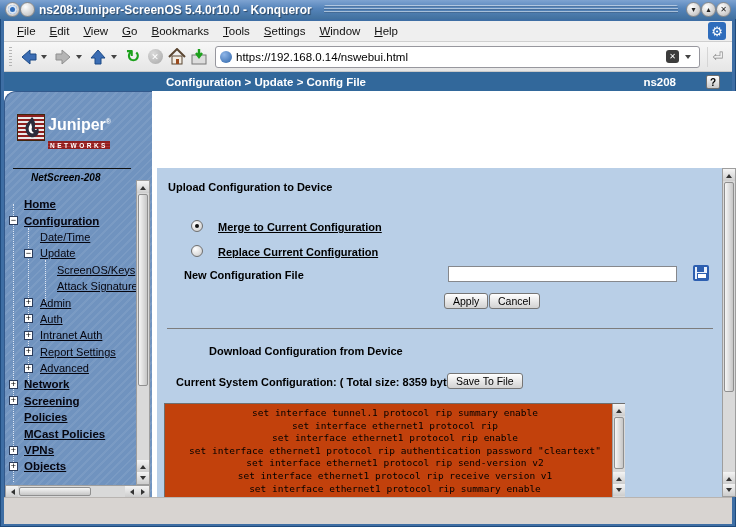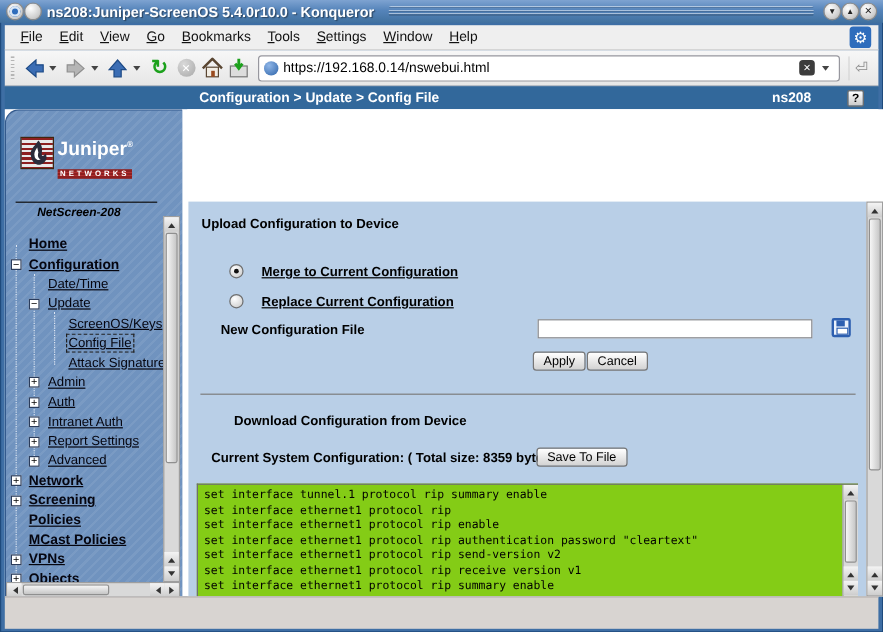--- a/index.html
+++ b/index.html
@@ -101,22 +101,22 @@
   .field-label{position:absolute;font-size:11px;font-weight:bold;color:#000;}
   .file-input{position:absolute;left:291px;top:98px;width:229px;height:16px;box-sizing:border-box;
               background:#fff;border:1px solid #86888c;font-size:11px;padding:0 2px;font-family:inherit;}
   .floppy{position:absolute;left:536px;top:97px;width:16px;height:16px;box-sizing:border-box;
           background:#eaf1fb;border:2px solid #2d5fb0;border-radius:2px;}
   .floppy::before{content:"";position:absolute;left:2px;top:0;width:7px;height:5px;background:#2d5fb0;}
   .floppy::after{content:"";position:absolute;left:2px;bottom:0;width:8px;height:4px;background:#fff;border:1px solid #2d5fb0;}
   .kbtn{position:absolute;height:16px;background:linear-gradient(#ffffff,#d2d2d2);border:1px solid #767676;
         border-radius:3px;font-size:10.5px;color:#000;padding:0 8px;line-height:14px;font-family:inherit;box-sizing:border-box;}
   .hr{position:absolute;left:10px;top:160px;width:546px;height:1px;background:#7d7d7d;}
-  .cfgbox{position:absolute;left:7px;top:235px;width:551px;height:94px;background:#84cc16;box-sizing:border-box;
-          border-top:1px solid #6f6f6f;border-left:1px solid #6f6f6f;overflow:hidden;}
+  .cfgbox{position:absolute;left:7px;top:235px;width:461px;height:94px;background:#c2410c;box-sizing:border-box;
+          border-top:1px solid #6f6f6f;border-left:1px solid #6f6f6f;overflow:hidden;text-align:center;}
   .cfg-lines{padding:3px 5px;font-family:"DejaVu Sans Mono",monospace;font-size:9.5px;line-height:12.6px;
              color:#000;white-space:pre;}
   .statusbar{position:absolute;left:4px;right:4px;top:497px;height:26px;background:#d8d4d1;border-top:1px solid #b8b4b1;}
 </style>
 </head>
 <body>
 
 <div id="window">
 
   <div class="titlebar">
@@ -236,23 +236,20 @@
           <div class="tree-row d1">
             <span class="tree-label">Date/Time</span>
           </div>
           <div class="tree-row d1">
             <span class="pm">−</span>
             <span class="tree-label">Update</span>
           </div>
           <div class="tree-row d2">
             <span class="tree-label">ScreenOS/Keys</span>
           </div>
-          <div class="tree-row d2 sel">
-            <span class="tree-label">Config File</span>
-          </div>
           <div class="tree-row d2">
             <span class="tree-label">Attack Signature</span>
           </div>
           <div class="tree-row d1">
             <span class="pm">+</span>
             <span class="tree-label">Admin</span>
           </div>
           <div class="tree-row d1">
             <span class="pm">+</span>
             <span class="tree-label">Auth</span>
@@ -333,21 +330,21 @@
 
         <div class="field-label" style="left:27px;top:101px;">New Configuration File</div>
         <input class="file-input" type="text" value="" style="">
         <div class="floppy"></div>
 
         <button class="kbtn" style="left:287px;top:125px;">Apply</button>
         <button class="kbtn" style="left:332px;top:125px;">Cancel</button>
 
         <div class="hr"></div>
 
-        <div class="sec-h" style="left:10px;top:177px;padding-left:28px;">Download Configuration from Device</div>
+        <div class="sec-h" style="left:24px;top:177px;padding-left:28px;">Download Configuration from Device</div>
         <div class="sec-h" style="left:19px;top:208px;">Current System Configuration: ( Total size: 8359 bytes )</div>
         <button class="kbtn" style="left:290px;top:205px;">Save To File</button>
 
         <div class="cfgbox">
           <div class="cfg-lines"><div>set interface tunnel.1 protocol rip summary enable</div><div>set interface ethernet1 protocol rip</div><div>set interface ethernet1 protocol rip enable</div><div>set interface ethernet1 protocol rip authentication password "cleartext"</div><div>set interface ethernet1 protocol rip send-version v2</div><div>set interface ethernet1 protocol rip receive version v1</div><div>set interface ethernet1 protocol rip summary enable</div></div>
           <div class="sb" style="right:0;top:0;width:13px;height:94px;border:none;border-left:1px solid #9e9e9e;">
             <div class="sb-arrow" style="top:0;">
                 <span class="tri-up"></span>
               </div>
             <div class="sb-thumb" style="top:13px;height:52px;"></div>

